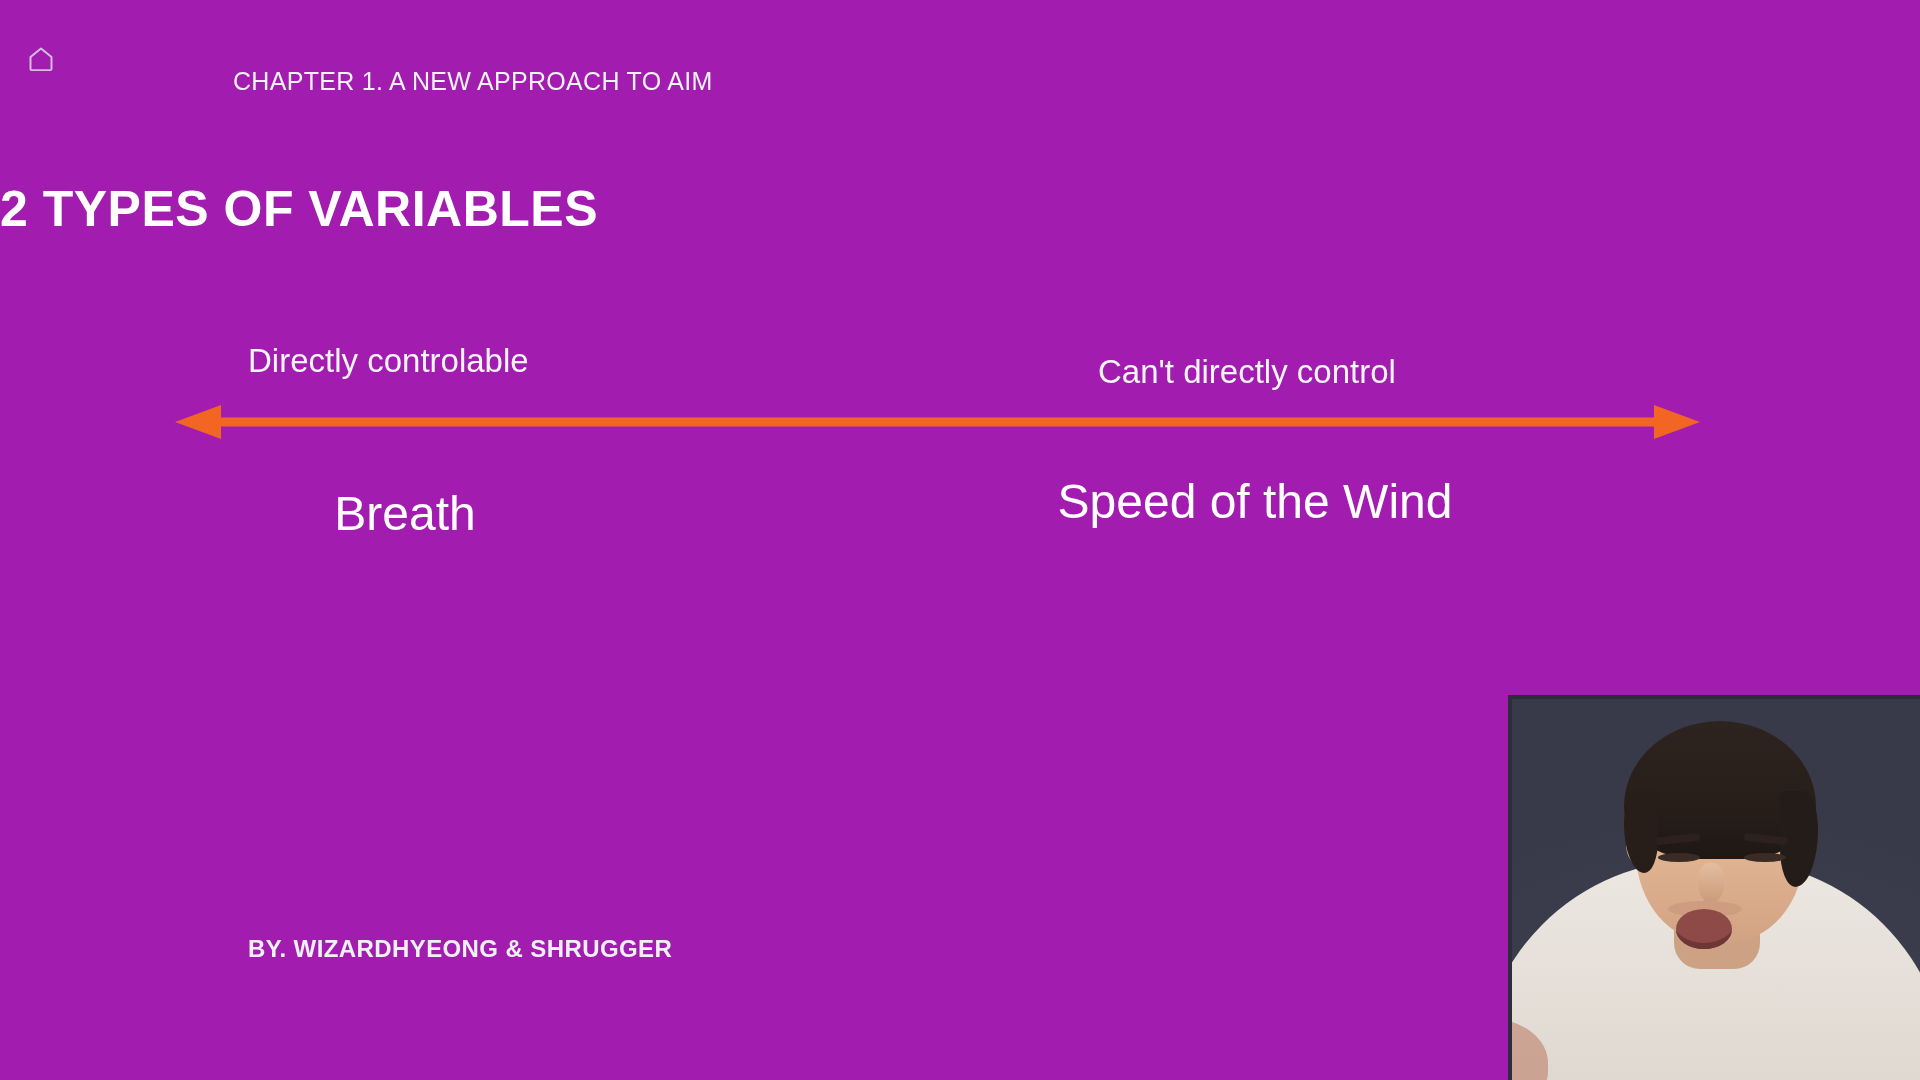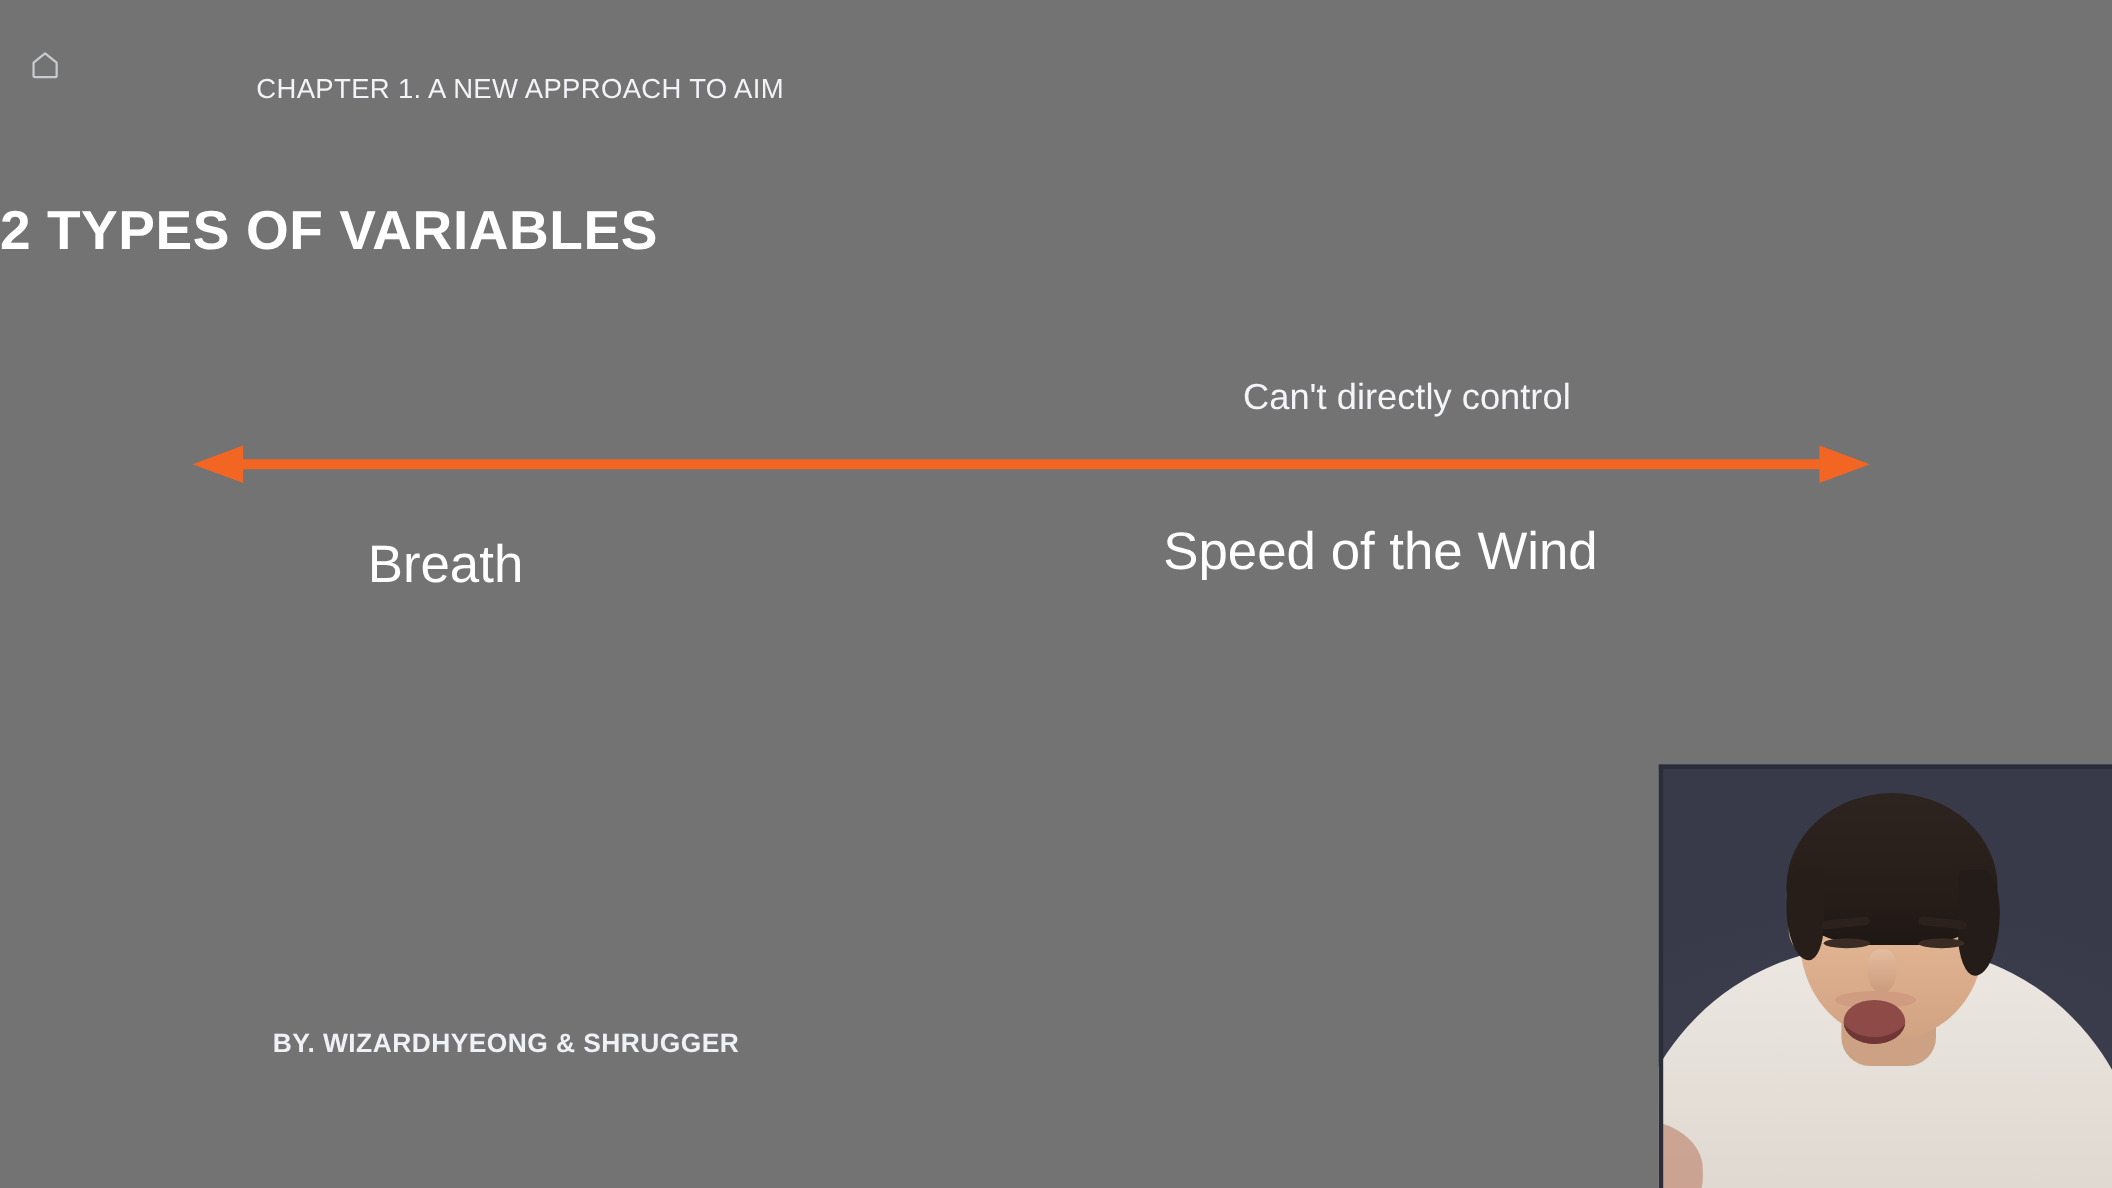--- a/index.html
+++ b/index.html
@@ -5,21 +5,21 @@
   * { margin:0; padding:0; box-sizing:border-box; }
   html, body {
     width:1920px; height:1080px;
     overflow:hidden;
     background:#343746;
     font-family:"Liberation Sans", sans-serif;
   }
   #slide {
     position:relative;
     width:1920px; height:1080px;
-    background:#737373;
+    background:#a21caf;
   }
 
   
   #home-icon {
     position:absolute;
     left:24px; top:42px;
     width:34px; height:34px;
     display:flex; align-items:center; justify-content:center;
     opacity:.85;
   }
@@ -49,21 +49,21 @@
   
   .col-head {
     position:absolute;
     top:342px;
     font-size:33px;
     font-weight:400;
     color:#f4f5f8;
     white-space:nowrap;
   }
   #head-left  { left:248px; }
-  #head-right { left:1130px; }
+  #head-right { left:1098px;margin-top:11px; }
 
   
   #arrow-wrap {
     position:absolute;
     left:175px; top:398px;
     width:1525px; height:48px;
   }
   #arrow-wrap svg { display:block; width:100%; height:100%; }
 
   
@@ -215,20 +215,21 @@
   <div id="home-icon">
     <svg width="30" height="30" viewBox="0 0 24 24" fill="none" stroke="#d9dbe3" stroke-width="1.6" stroke-linecap="round" stroke-linejoin="round">
       <path d="M3.6 10.4 L12 3.6 L20.4 10.4 V20 a.9.9 0 0 1-.9.9 H4.5 a.9.9 0 0 1-.9-.9 Z"></path>
     </svg>
   </div>
 
   <div id="chapter">CHAPTER 1. A NEW APPROACH TO AIM</div>
 
   <div id="title">2 TYPES OF VARIABLES</div>
 
+  <div id="head-left" class="col-head">Directly controlable</div>
   <div id="head-right" class="col-head">Can't directly control</div>
 
   <div id="arrow-wrap">
     <svg viewBox="0 0 1525 48" preserveAspectRatio="none">
       <line x1="40" y1="24" x2="1487" y2="24" stroke="#f26522" stroke-width="9" stroke-linecap="butt"></line>
       <polygon points="0,24 46,7 46,41" fill="#f26522"></polygon>
       <polygon points="1525,24 1479,7 1479,41" fill="#f26522"></polygon>
     </svg>
   </div>
 

